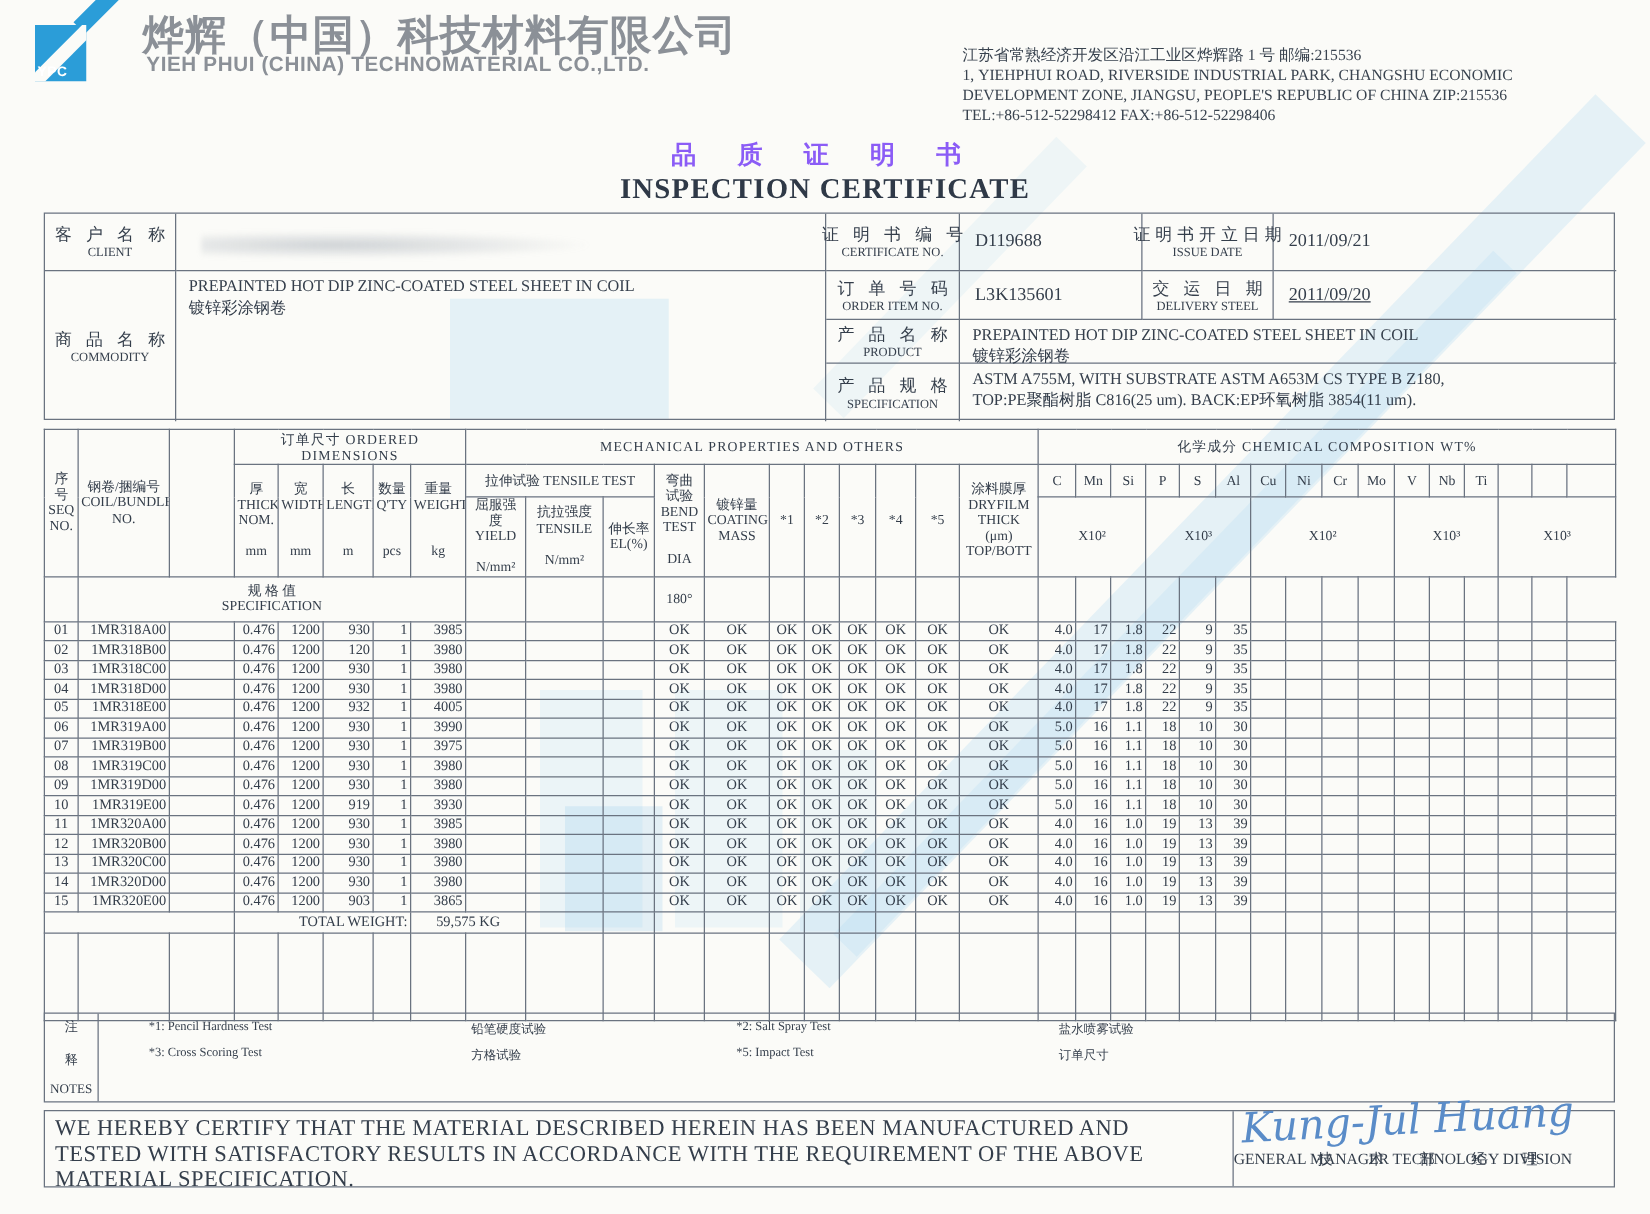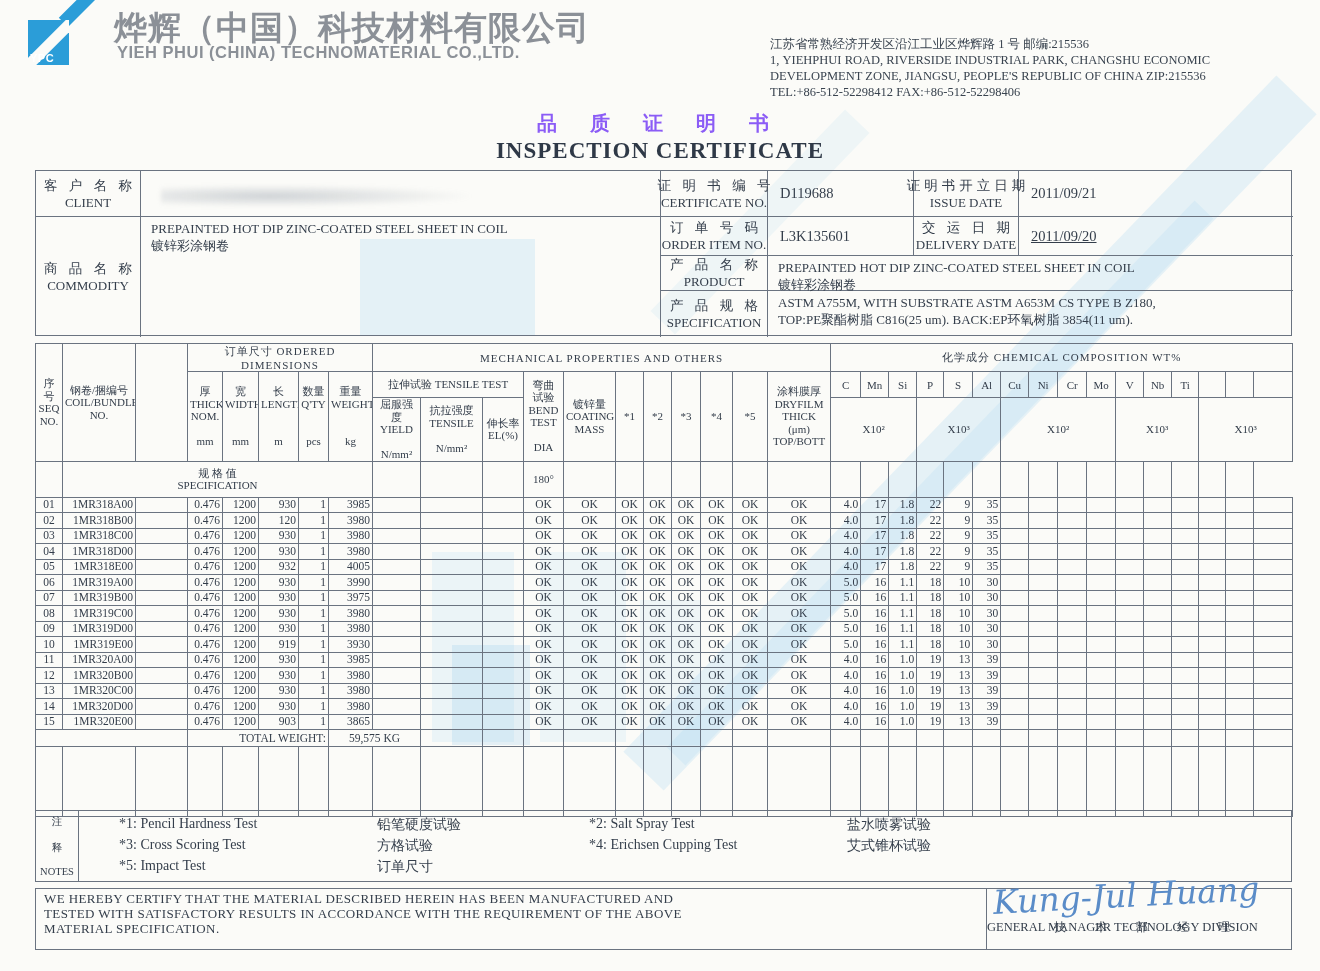--- a/index.html
+++ b/index.html
@@ -35,21 +35,21 @@
 
   
   .info { position:absolute; left:35px; top:170px; width:1257px; height:166px;
           display:grid; grid-template-columns:105px 520px 107px 146px 105px 274px;
           grid-template-rows:46px 39px 35px 46px; border:1px solid #6a7380; }
   .info > div { border-right:1px solid #6a7380; border-bottom:1px solid #6a7380; position:relative; }
   .info > div.last-col { border-right:none; }
   .info > div.last-row { border-bottom:none; }
   .lbl { display:flex; flex-direction:column; align-items:center; justify-content:center; text-align:left; }
   .lbl .cn { font-size:13.5px; letter-spacing:4px; white-space:nowrap; text-indent:4px; }
-  .lbl .en { font-size:13px; white-space:nowrap; }
+  .lbl .en { font-size:10px; white-space:nowrap; }
   .val { display:flex; align-items:center; padding-left:12px; font-size:14.5px; }
   .val2 { padding:4px 10px; font-size:13px; line-height:1.3; }
   .client-box { grid-column:1; grid-row:1; }
   .client-val { grid-column:2; grid-row:1; }
   .client-smudge { position:absolute; left:20px; top:14px; width:310px; height:22px;
                    background:radial-gradient(ellipse at 35% 50%, rgba(135,145,158,.38), rgba(135,145,158,0) 72%);
                    filter:blur(2px); }
   .commodity-box { grid-column:1; grid-row:2 / span 3; }
   .commodity-val { grid-column:2; grid-row:2 / span 3; align-items:flex-start; }
   .cert-lbl{grid-column:3;grid-row:1;} .cert-val{grid-column:4;grid-row:1;}
@@ -76,30 +76,30 @@
   td.nb { border-left:none; border-right:none; }
   tr.frow { height:70px; }
   .bend-spec { font-size:11.5px; }
 
   
   .notes { position:absolute; left:35px; top:810px; width:1257px; height:72px; border:1px solid #6a7380; display:flex; }
   .notes-lbl { width:43px; border-right:1px solid #6a7380; display:flex; flex-direction:column;
                align-items:center; justify-content:space-between; padding:4px 0; font-size:10.5px; }
   .notes-lbl span { display:block; text-align:center; }
   .notes-body { flex:1; padding:5px 4px 0 40px; display:grid; grid-template-columns:470px auto;
-                grid-auto-rows:21px; font-size:14px; align-content:start; }
+                grid-auto-rows:21px; font-size:10px; align-content:start; }
   .note-item { white-space:nowrap; display:flex; }
   .note-item .ne { min-width:258px; display:inline-block; }
   .note-item .nc { display:inline-block; }
 
   
   .footer { position:absolute; left:35px; top:888px; width:1257px; height:62px; border:1px solid #6a7380; display:flex; }
   .cert-text { width:950px; padding:3px 8px; }
   .cert-cn { font-size:13.5px; letter-spacing:6.5px; white-space:nowrap; }
-  .cert-en { font-size:13px; line-height:1.14; white-space:pre-line; letter-spacing:.4px; }
+  .cert-en { font-size:18px; line-height:1.14; white-space:pre-line; letter-spacing:.4px; }
   .sig-cell { flex:1; border-left:1px solid #6a7380; position:relative; }
   .signature { position:absolute; left:6px; top:-14px; width:100%; color:#5a8cc8; font-size:33px;
                font-style:italic; font-family:"DejaVu Serif",serif; transform:rotate(-3deg); white-space:nowrap; }
   .sig-cn { position:absolute; left:3px; top:30px; width:100%; text-align:center; font-size:12px; letter-spacing:13px; text-indent:13px; }
   .sig-en { position:absolute; left:0; top:31px; width:100%; text-align:left; font-size:12.5px; white-space:nowrap; }
 </style>
 </head>
 <body>
 
 <div class="page">
@@ -158,21 +158,21 @@
     <div class="val2 commodity-val two-line last-row">PREPAINTED HOT DIP ZINC-COATED STEEL SHEET IN COIL
 镀锌彩涂钢卷</div>
 
     <div class="lbl order-lbl">
       <span class="cn">订 单 号 码</span>
       <span class="en">ORDER ITEM NO.</span>
     </div>
     <div class="val order-val">L3K135601</div>
     <div class="lbl deliv-lbl">
       <span class="cn">交 运 日 期</span>
-      <span class="en">DELIVERY DATE</span>
+      <span class="en">DELIVERY STEEL</span>
     </div>
     <div class="val deliv-val last-col">2011/09/20</div>
 
     <div class="lbl prod-lbl">
       <span class="cn">产 品 名 称</span>
       <span class="en">PRODUCT</span>
     </div>
     <div class="val2 prod-val two-line last-col">PREPAINTED HOT DIP ZINC-COATED STEEL SHEET IN COIL
 镀锌彩涂钢卷</div>
 
@@ -988,24 +988,20 @@
         </div>
         <div class="note-item">
           <span class="ne">*2: Salt Spray Test</span>
           <span class="nc">盐水喷雾试验</span>
         </div>
         <div class="note-item">
           <span class="ne">*3: Cross Scoring Test</span>
           <span class="nc">方格试验</span>
         </div>
         <div class="note-item">
-          <span class="ne">*4: Erichsen Cupping Test</span>
-          <span class="nc">艾式锥杯试验</span>
-        </div>
-        <div class="note-item">
           <span class="ne">*5: Impact Test</span>
           <span class="nc">订单尺寸</span>
         </div>
       </div>
   </div>
 
   <div class="footer">
     <div class="cert-text">
       <div class="cert-en">WE HEREBY CERTIFY THAT THE MATERIAL  DESCRIBED  HEREIN  HAS BEEN  MANUFACTURED  AND
 TESTED WITH SATISFACTORY RESULTS IN ACCORDANCE WITH THE REQUIREMENT  OF  THE  ABOVE

